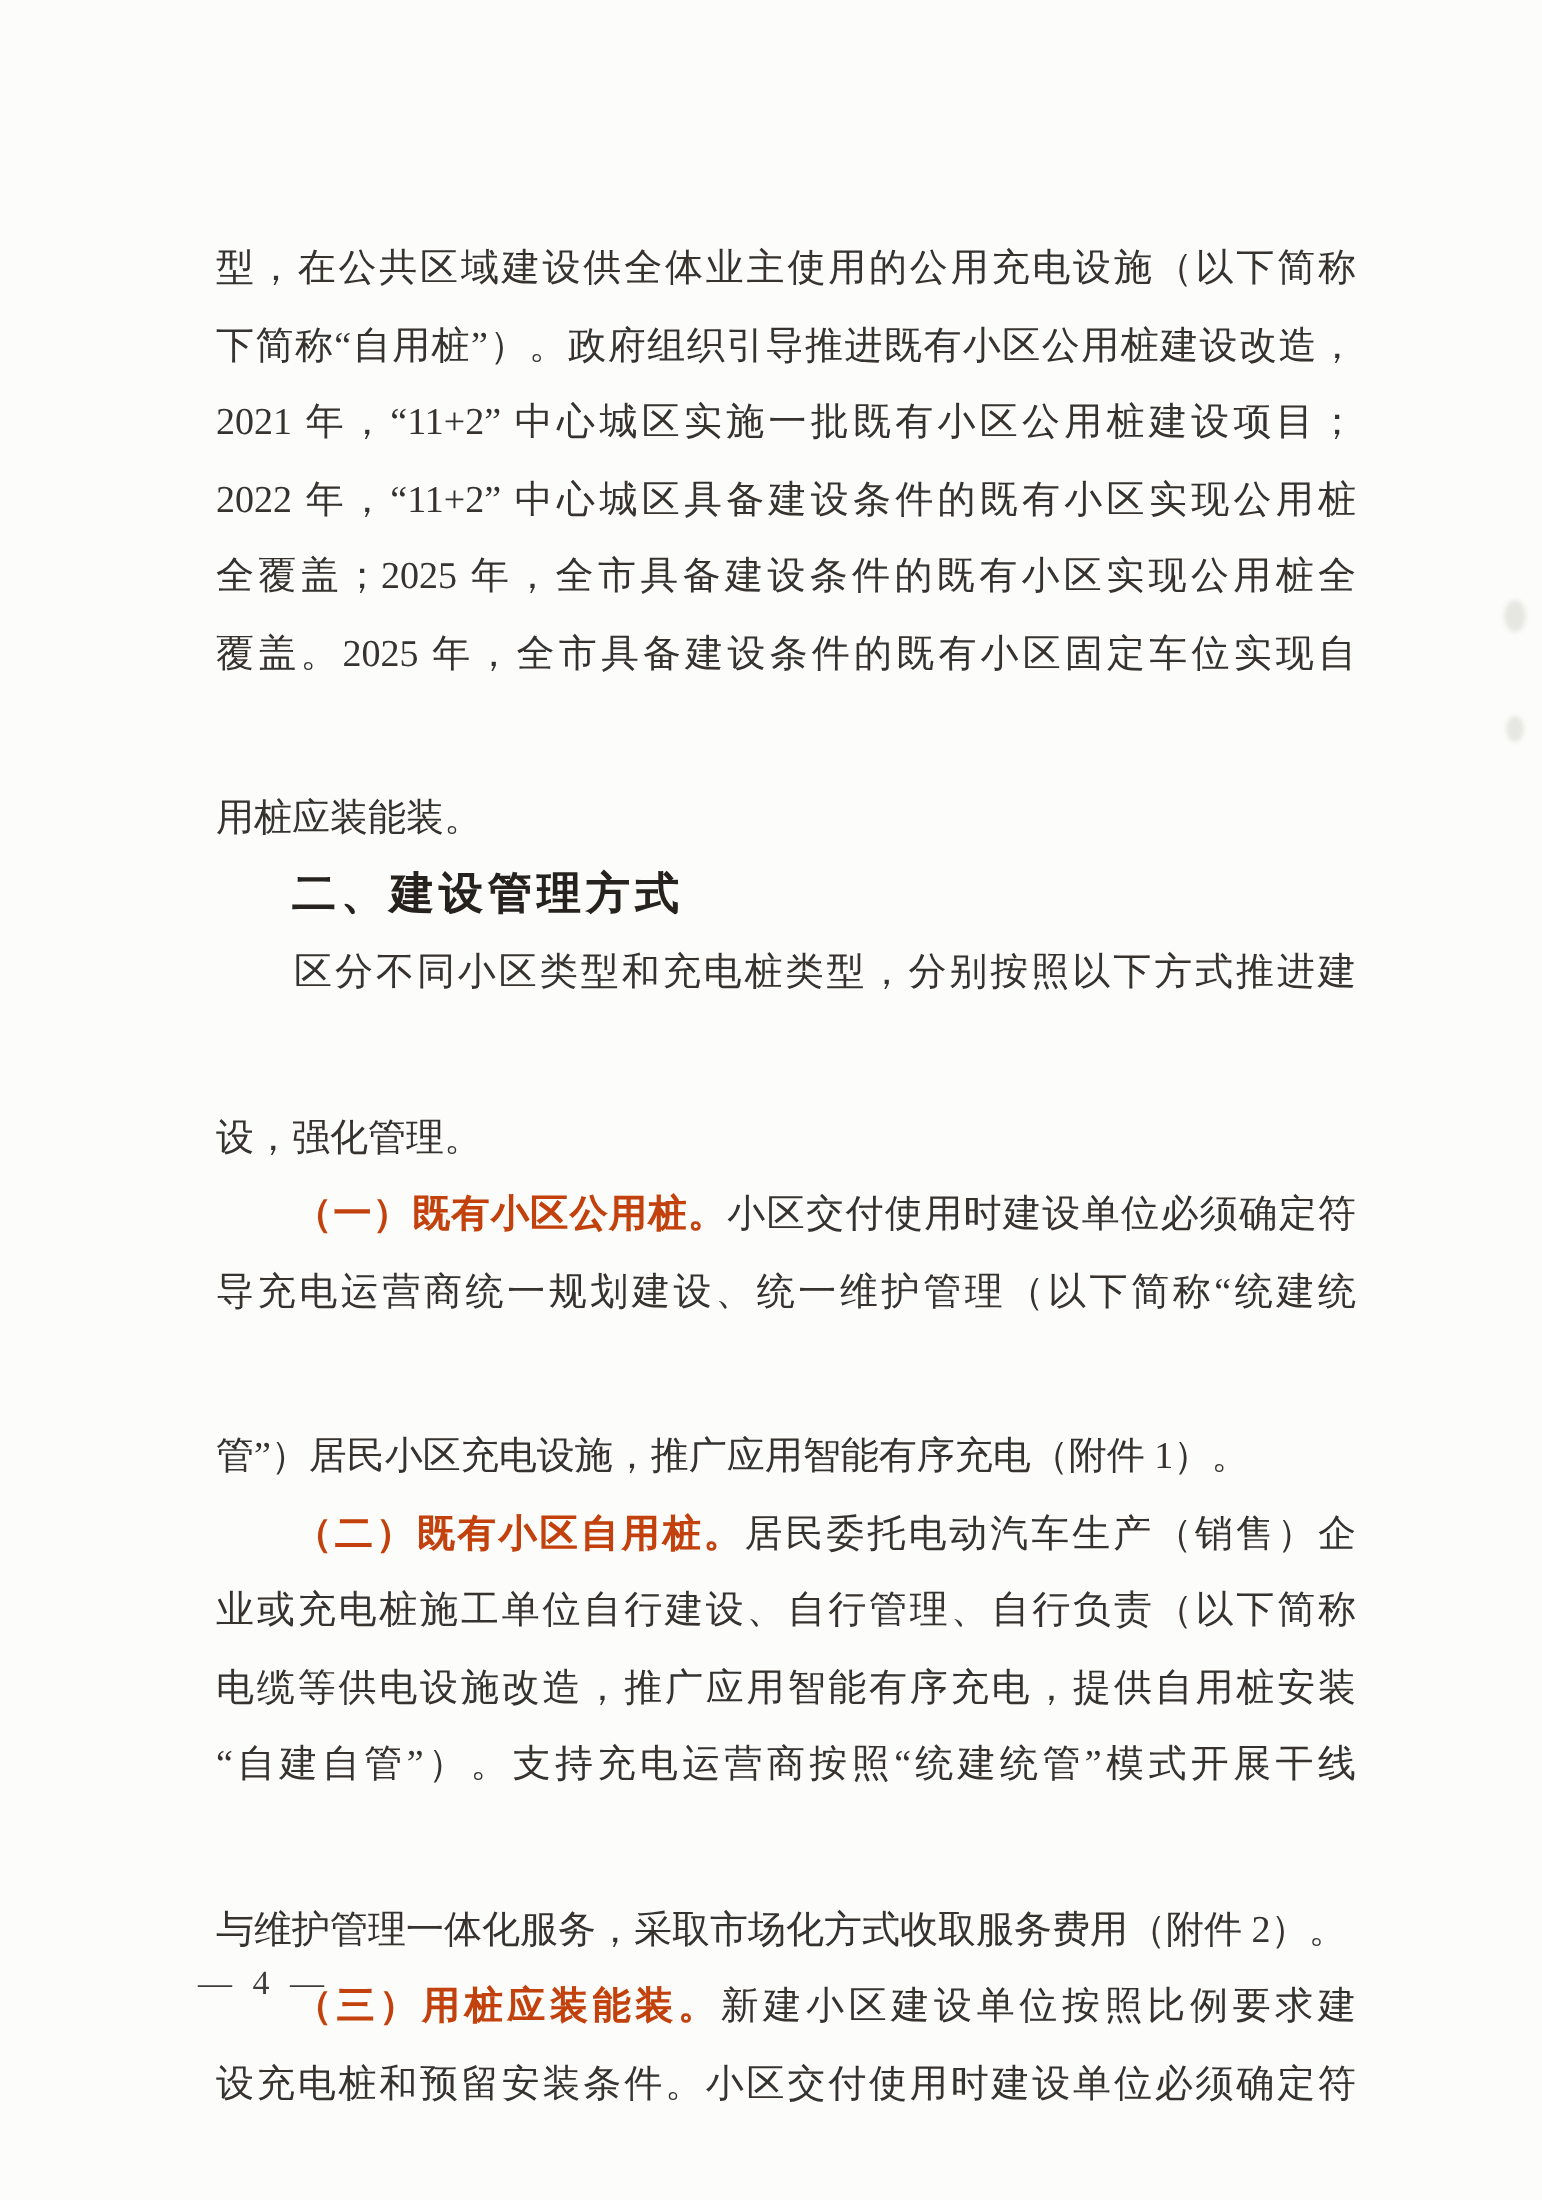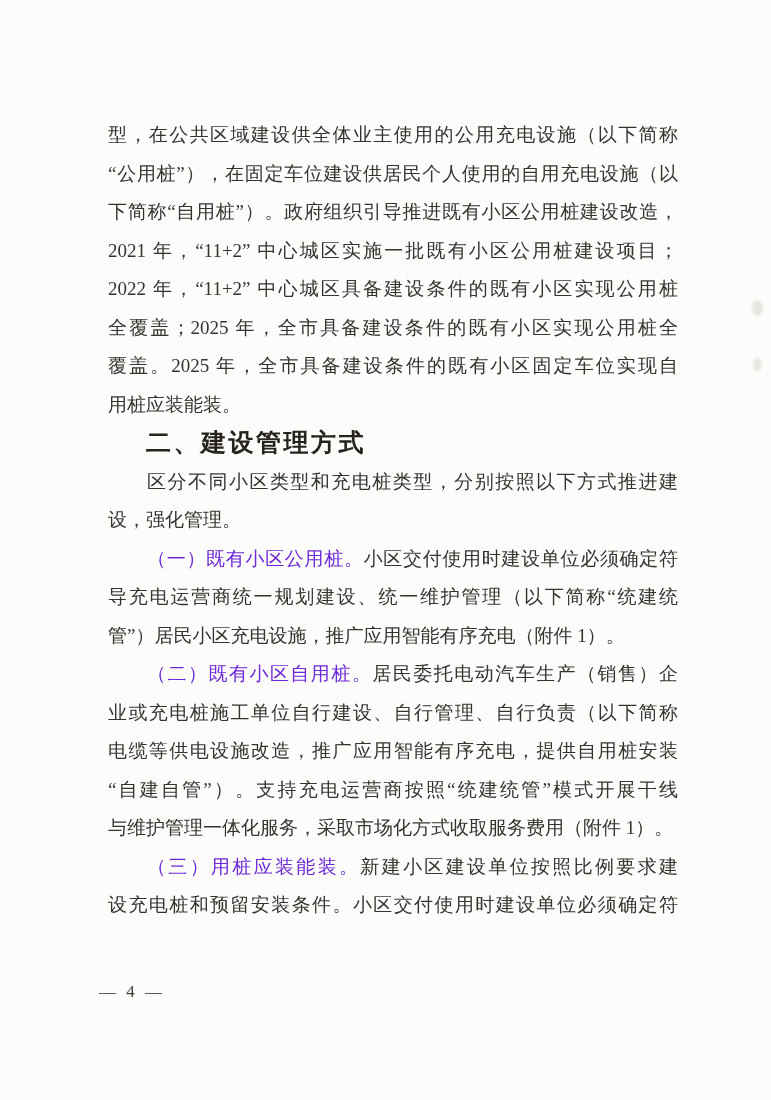--- a/index.html
+++ b/index.html
@@ -26,34 +26,35 @@
   .ln {
     height: 38.5px;
     line-height: 38.5px;
     text-align: justify;
     text-align-last: justify;
     overflow: hidden;
     white-space: normal;
   }
   .ln.end {
     text-align-last: left;
+    margin-top: 44px;
   }
   .ln.ind {
     text-indent: 39px;
   }
   .lead {
-    font-weight: 400;
-    color: #6d28d9;
+    font-weight: 700;
+    color: #c2410c;
   }
   .heading {
     height: 38.5px;
     line-height: 38.5px;
-    font-family: Liberation Serif, serif;
+    font-family: Liberation Mono, monospace;
     font-weight: 700;
-    font-size: 25px;
+    font-size: 22px;
     letter-spacing: 2.5px;
     color: #26231e;
     text-indent: 38px;
     overflow: hidden;
   }
   .footer {
     position: absolute;
     left: 99px;
     top: 982px;
     font-size: 17px;
@@ -71,21 +72,20 @@
 </style>
 </head>
 <body>
 
 <div class="page">
 
   <div class="textblock">
 
     <div>
       <div class="ln">型，在公共区域建设供全体业主使用的公用充电设施（以下简称</div>
-      <div class="ln">“公用桩”），在固定车位建设供居民个人使用的自用充电设施（以</div>
       <div class="ln">下简称“自用桩”）。政府组织引导推进既有小区公用桩建设改造，</div>
       <div class="ln">2021 年，“11+2” 中心城区实施一批既有小区公用桩建设项目；</div>
       <div class="ln">2022 年，“11+2” 中心城区具备建设条件的既有小区实现公用桩</div>
       <div class="ln">全覆盖；2025 年，全市具备建设条件的既有小区实现公用桩全</div>
       <div class="ln">覆盖。2025 年，全市具备建设条件的既有小区固定车位实现自</div>
       <div class="ln end">用桩应装能装。</div>
     </div>
 
     <div class="heading">二、建设管理方式</div>
 
@@ -98,21 +98,21 @@
       <div class="ln ind"><span class="lead">（一）既有小区公用桩。</span><span>小区交付使用时建设单位必须确定符</span></div>
       <div class="ln">导充电运营商统一规划建设、统一维护管理（以下简称“统建统</div>
       <div class="ln end">管”）居民小区充电设施，推广应用智能有序充电（附件 1）。</div>
     </div>
 
     <div>
       <div class="ln ind"><span class="lead">（二）既有小区自用桩。</span><span>居民委托电动汽车生产（销售）企</span></div>
       <div class="ln">业或充电桩施工单位自行建设、自行管理、自行负责（以下简称</div>
       <div class="ln">电缆等供电设施改造，推广应用智能有序充电，提供自用桩安装</div>
       <div class="ln">“自建自管”）。支持充电运营商按照“统建统管”模式开展干线</div>
-      <div class="ln end">与维护管理一体化服务，采取市场化方式收取服务费用（附件 1）。</div>
+      <div class="ln end">与维护管理一体化服务，采取市场化方式收取服务费用（附件 2）。</div>
     </div>
 
     <div>
       <div class="ln ind"><span class="lead">（三）用桩应装能装。</span><span>新建小区建设单位按照比例要求建</span></div>
       <div class="ln">设充电桩和预留安装条件。小区交付使用时建设单位必须确定符</div>
     </div>
 
   </div>
 
   <div class="footer">— 4 —</div>

